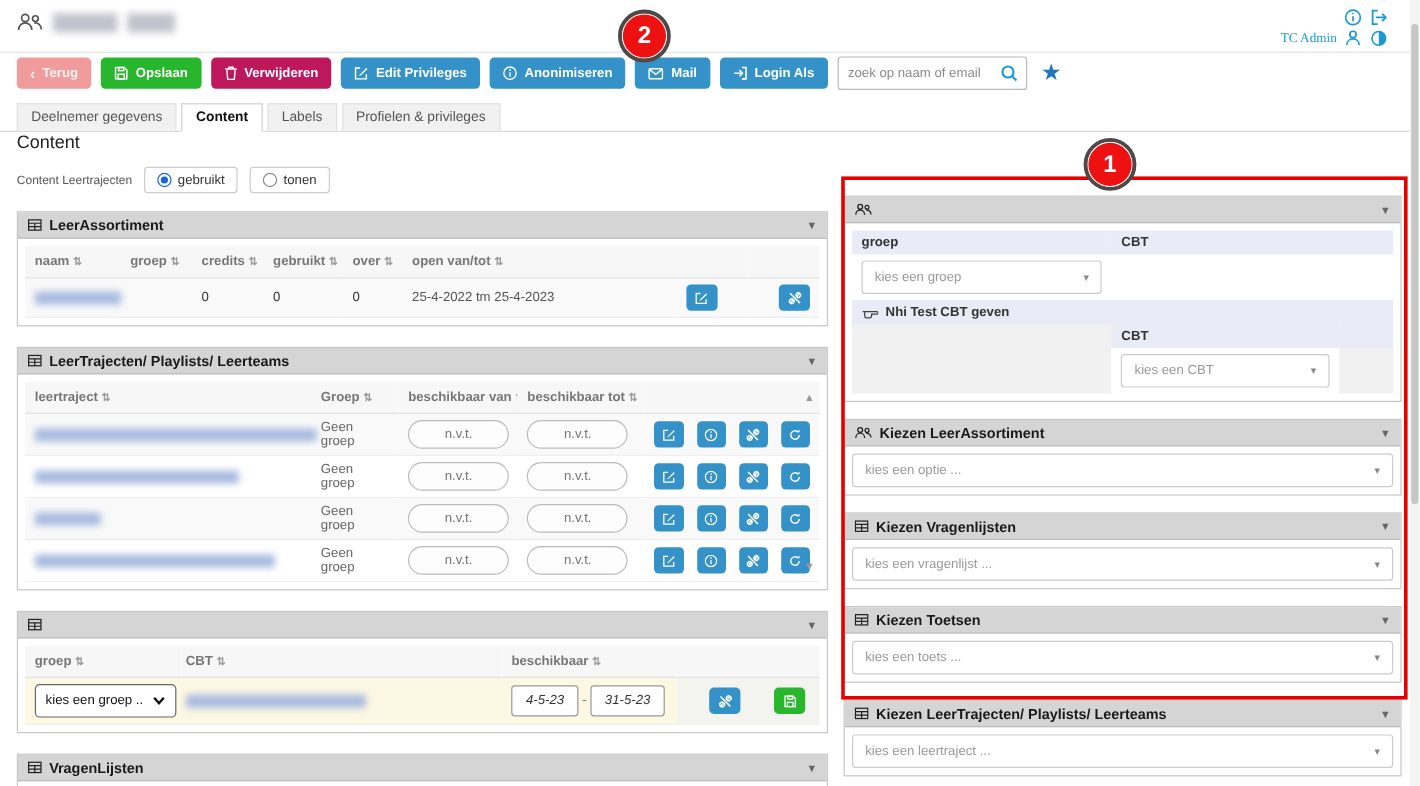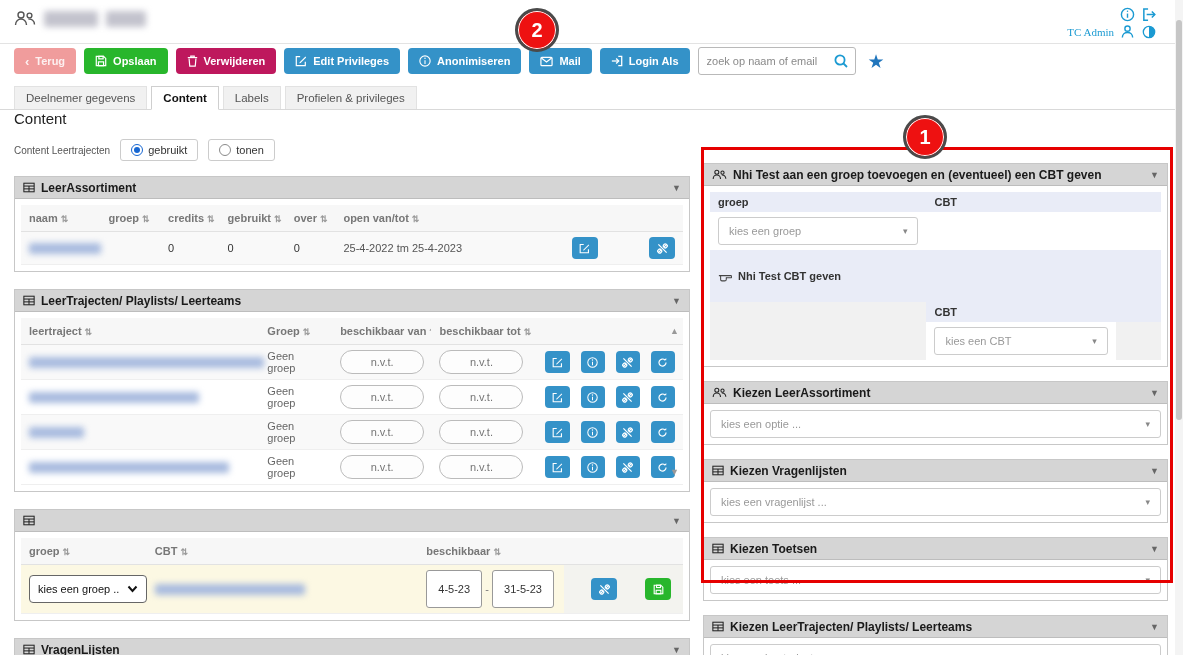--- a/index.html
+++ b/index.html
@@ -58,21 +58,21 @@
   table.grid td { padding:5px 8px; vertical-align:middle; border-bottom:1px solid #efefef; }
   tr.stripe { background:#f9f9f9; }
   .sort { color:#9a9a9a; font-size:9px; margin-left:3px; }
   .scroll-arrow { position:absolute; right:10px; color:#999; font-size:9px; cursor:pointer; }
 
   .sq-btn { display:inline-flex; align-items:center; justify-content:center; width:26px; height:22px; border-radius:4px; border:none; background:#3492c8; color:#fff; cursor:pointer; }
   .sq-btn.green { background:#28b62c; }
   .btn-gap { display:flex; gap:11px; }
 
   .nvt { width:84px; height:24px; border:1px solid #bbb; border-radius:12px; background:#fdfdfd; color:#999; font-size:11px; text-align:center; font-family:"Liberation Sans", sans-serif; }
-  .date-inp { width:56px; height:38px; border:1px solid #999; border-radius:3px; background:#fff; color:#333; font-size:11px; text-align:center; font-family:"Liberation Sans", sans-serif; }
+  .date-inp { width:56px; height:26px; border:1px solid #999; border-radius:3px; background:#fff; color:#333; font-size:11px; text-align:center; font-family:"Liberation Sans", sans-serif;font-style:italic; }
   .native-sel { display:inline-flex; align-items:center; justify-content:space-between; width:118px; height:28px; border:1px solid #666; border-radius:4px; background:#fff; padding:0 8px; font-size:11px; color:#111; cursor:pointer; }
   .yellow td { background:#fcf8e3; }
   .yellow td.actcell { background:#f3f3ef; }
 
   
   .rightcol { position:absolute; left:703px; top:163px; width:465px; display:flex; flex-direction:column; gap:14px; }
   .rpanel { border:1px solid #c7c7c7; background:#fff; }
   .rpanel .panel-h { font-size:12px; }
   .rbody { padding:6px; }
   .ddl { position:relative; height:28px; border:1px solid #ccc; border-radius:3px; background:#fff; display:flex; align-items:center; padding:0 10px; font-size:11px; color:#999; cursor:pointer; }
@@ -81,21 +81,21 @@
   .grp-grid { font-size:11px; }
   .grp-row { display:flex; }
   .gc { padding:4px 8px; }
   .gc-a { width:48%; }
   .gc-b { width:42%; }
   .gc-c { width:10%; }
   .lav { background:#e9ecf7; }
   .ltgray { background:#f1f1f1; }
   .grp-label { font-weight:bold; color:#333; }
   .sel-wrap { padding:5px 8px; }
-  .subhead { display:flex; align-items:center; gap:6px; background:#e9ecf7; padding:20px 8px; font-weight:bold; color:#333; }
+  .subhead { display:flex; align-items:center; gap:6px; background:#e9ecf7; padding:4px 8px; font-weight:bold; color:#333; }
 
   
   .anno-rect { position:absolute; left:701px; top:147px; width:472px; height:436px; border:3px solid #e60000; pointer-events:none; z-index:40; }
   .badge { position:absolute; width:44px; height:44px; border-radius:50%; background:#ee1111; border:3px solid #4a4a4a; color:#fff; font-size:20px; font-weight:bold; display:flex; align-items:center; justify-content:center; z-index:50; box-shadow:0 0 0 1px #fff inset; }
   .badge1 { left:903px; top:115px; }
   .badge2 { left:515px; top:8px; }
 
   
   .pg-scroll { position:absolute; right:0; top:0; width:8px; height:655px; background:#f4f4f4; z-index:60; }
   .pg-thumb { position:absolute; left:1px; top:20px; width:6px; height:400px; background:#c6c6c6; border-radius:3px; }
@@ -560,21 +560,20 @@
 <div class="rightcol">
 
   <div class="rpanel">
     <div class="panel-h">
       <svg width="15" height="12" viewBox="0 0 22 18" fill="none" stroke="#222" stroke-width="1.6">
           <circle cx="7" cy="5" r="3"></circle>
           <path d="M1.5 15 c0-4 3-6 5.5-6 s5.5 2 5.5 6"></path>
           <circle cx="15.5" cy="5.5" r="2.4"></circle>
           <path d="M14.5 9.2 c3-.6 6 1.6 6 5.3"></path>
         </svg>
-      <span>Nhi Test aan een groep toevoegen en (eventueel) een CBT geven</span>
       <span class="caret">▼</span>
     </div>
     <div class="rbody grp-grid">
       <div class="grp-row">
         <div class="gc gc-a lav grp-label">groep</div>
         <div class="gc gc-b lav grp-label">CBT</div>
         <div class="gc gc-c lav"></div>
       </div>
       <div class="grp-row">
         <div class="sel-wrap gc-a">

